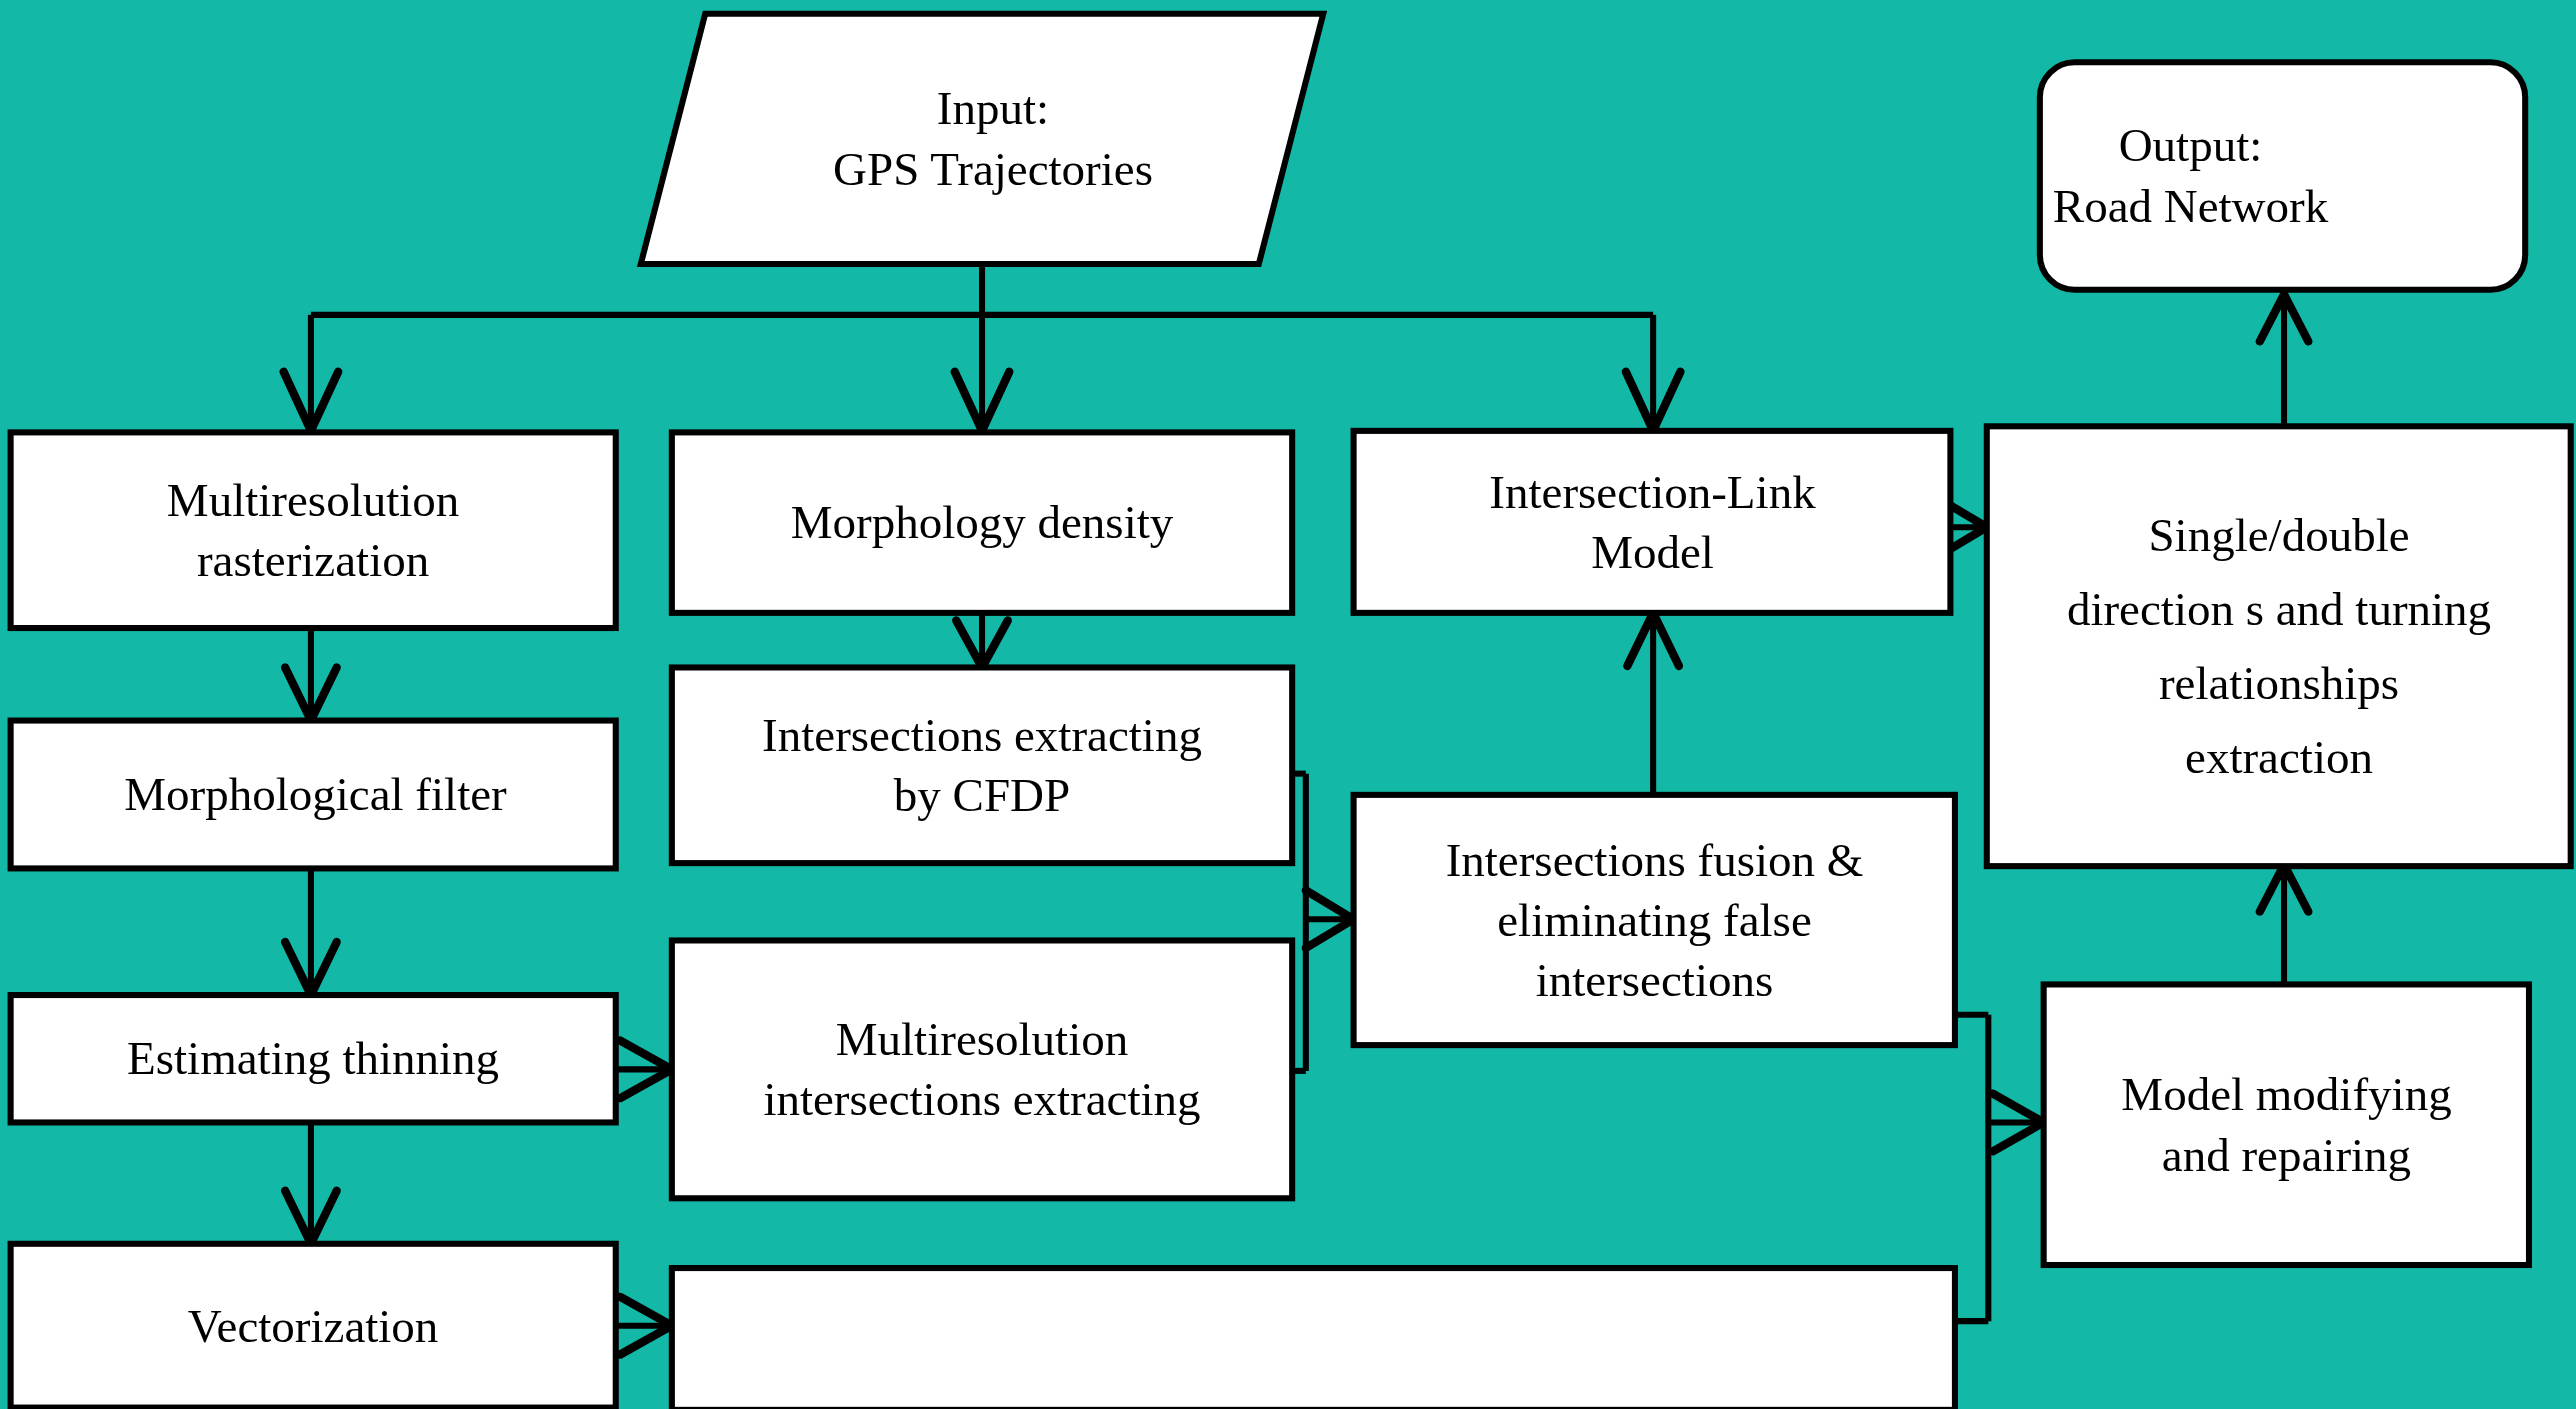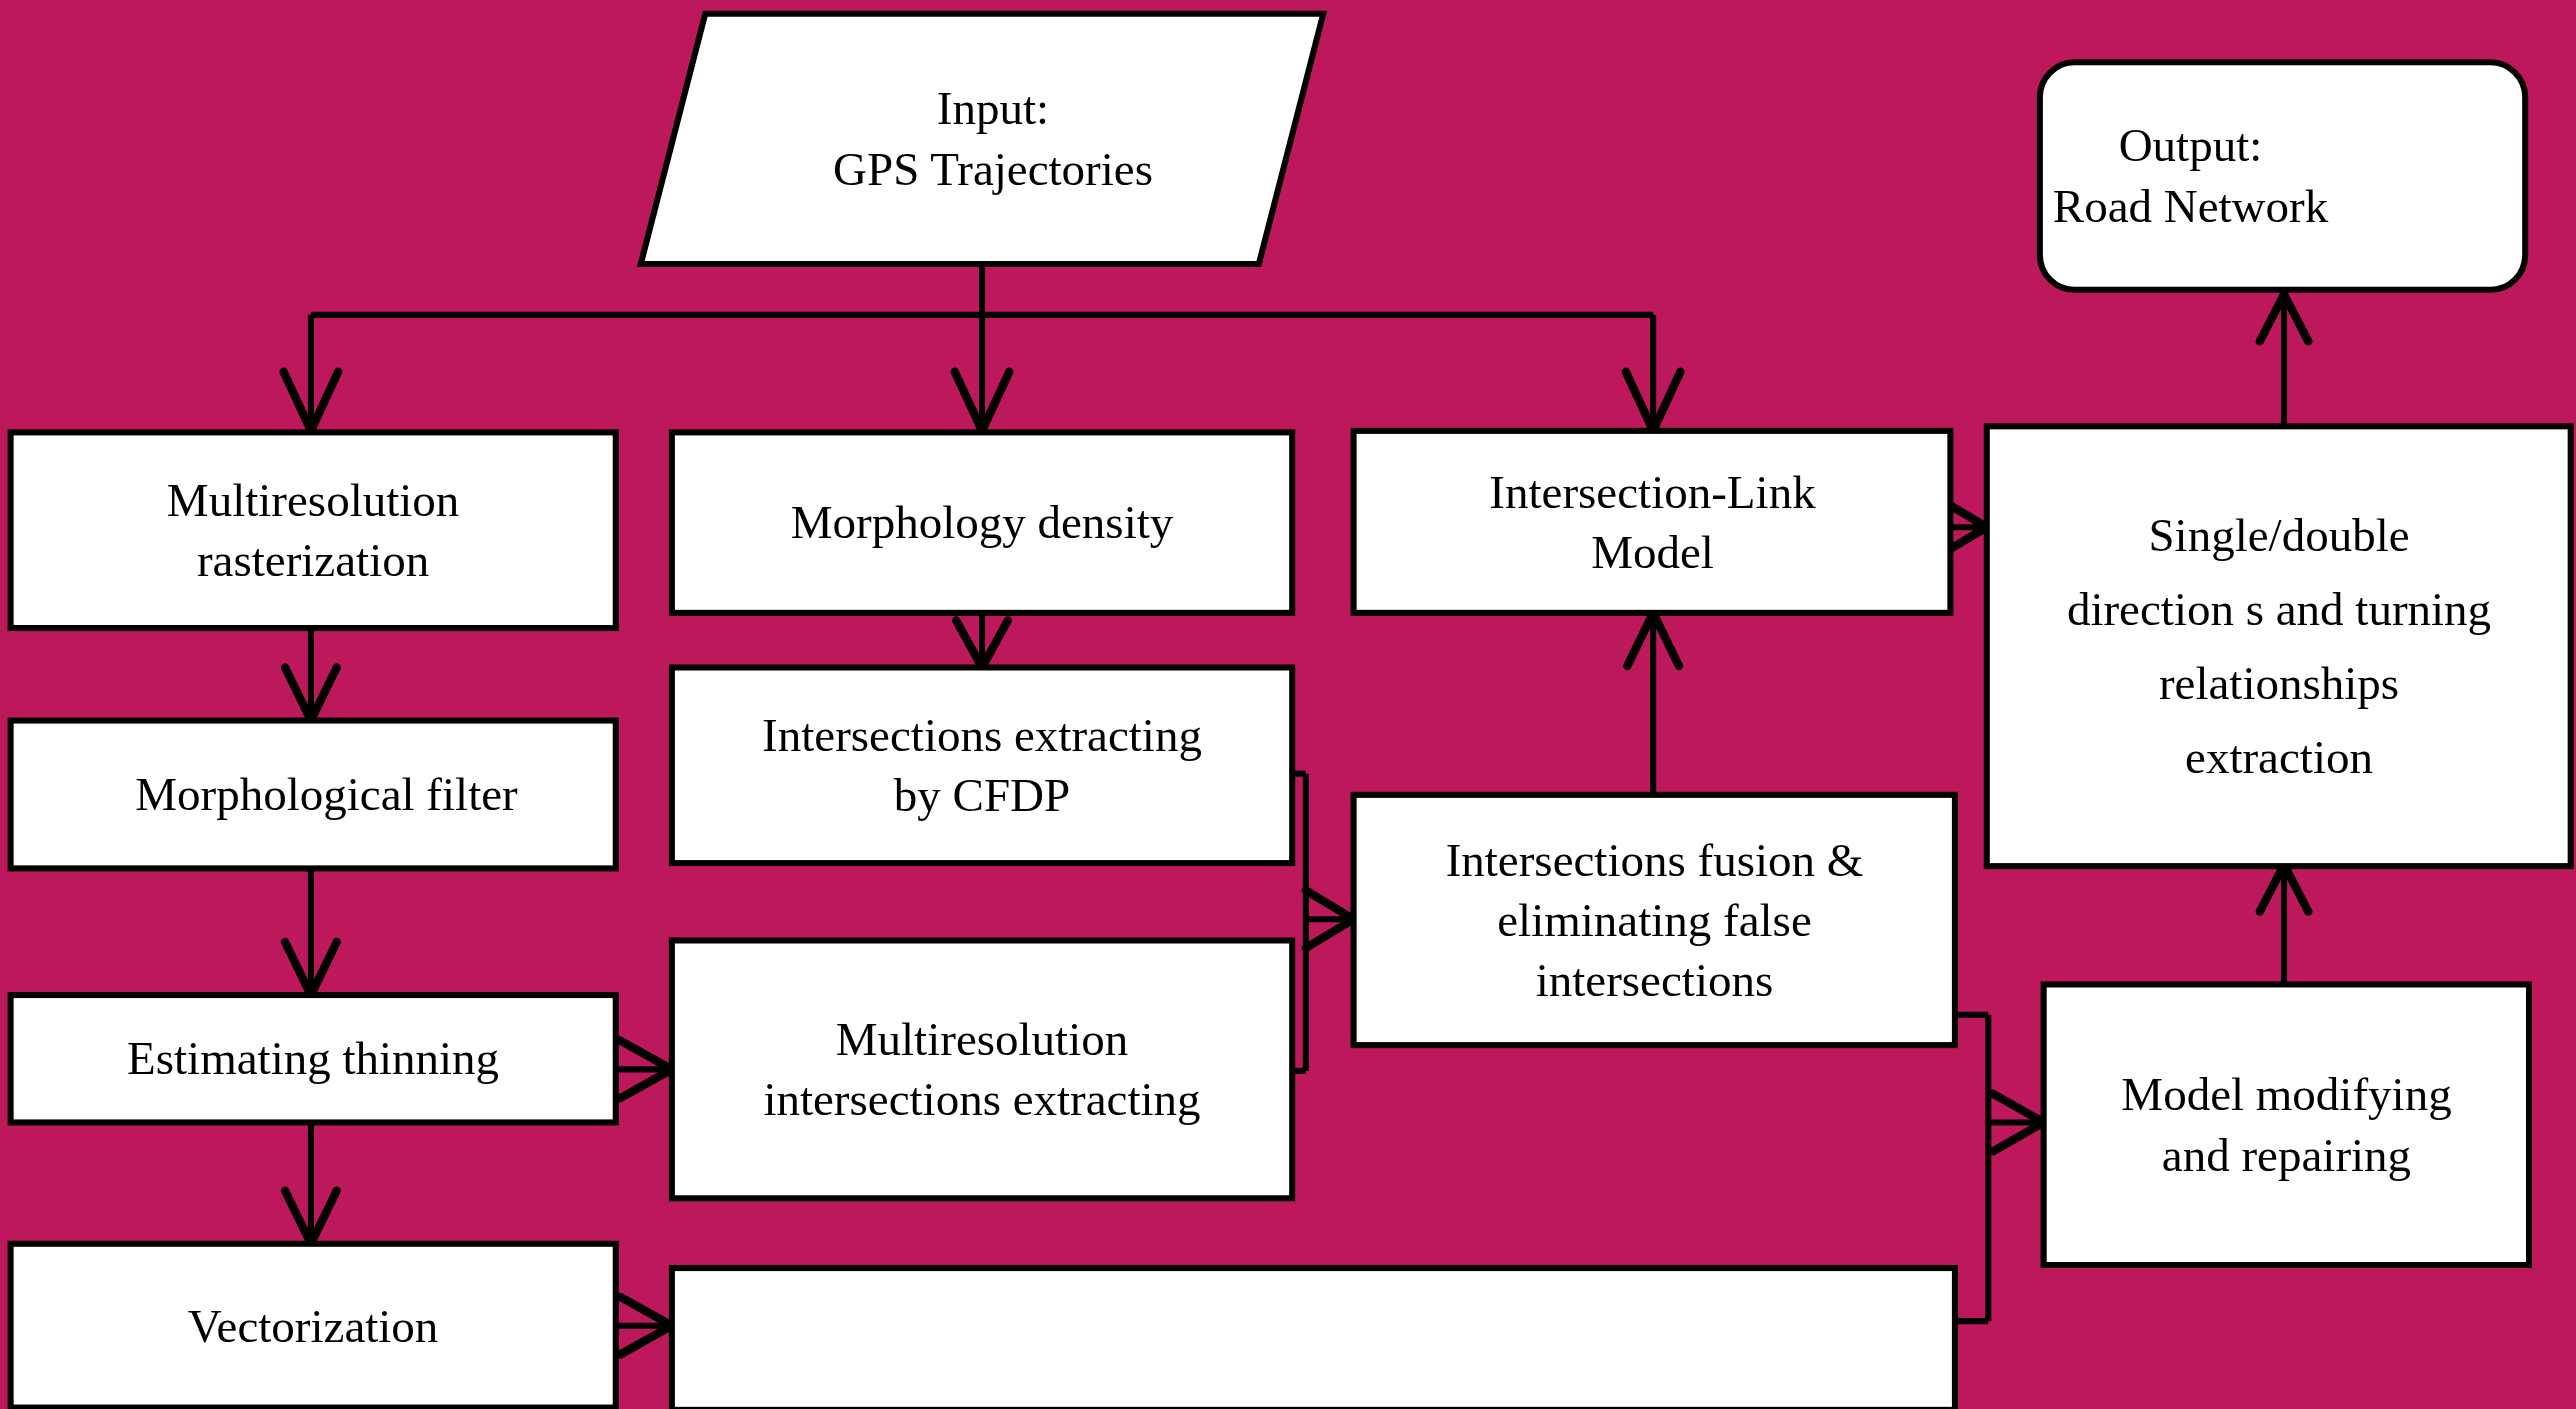--- a/index.html
+++ b/index.html
@@ -4,21 +4,21 @@
 <style>
   html, body {
     margin: 0;
     padding: 0;
     background: #ffffff;
   }
   #canvas {
     position: relative;
     width: 2576px;
     height: 1410px;
-    background: #be185d;
+    background: #14b8a6;
     font-family: "Liberation Serif", "DejaVu Serif", serif;
     overflow: hidden;
   }
   svg.layer {
     position: absolute;
     left: 0;
     top: 0;
     width: 2576px;
     height: 1410px;
   }
@@ -163,21 +163,21 @@
 
   <div class="boxlabel" style="left:705px; top:13.6px; width:576px; height:250px;">Input:
 GPS Trajectories</div>
 
   <div class="boxlabel" style="left:1948px; top:62px; width:485px; height:227px;">Output:
 Road Network</div>
 
   <div class="boxlabel" style="left:10.6px; top:432px; width:605px; height:196px;">Multiresolution
 rasterization</div>
 
-  <div class="boxlabel" style="left:24px; top:720px; width:605px; height:148px;">Morphological filter</div>
+  <div class="boxlabel" style="left:13px; top:720px; width:605px; height:148px;">Morphological filter</div>
 
   <div class="boxlabel" style="left:10.6px; top:995px; width:605px; height:127px;">Estimating thinning</div>
 
   <div class="boxlabel" style="left:10.6px; top:1244px; width:605px; height:164px;">Vectorization</div>
 
   <div class="boxlabel" style="left:672px; top:432px; width:620px; height:180px;">Morphology density</div>
 
   <div class="boxlabel" style="left:672px; top:667px; width:620px; height:196px;">Intersections extracting
 by CFDP</div>
 

